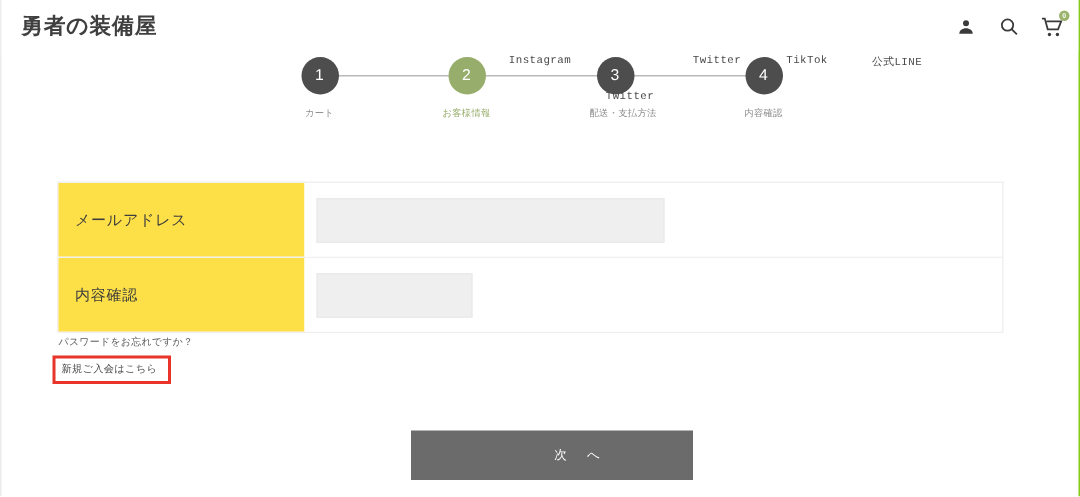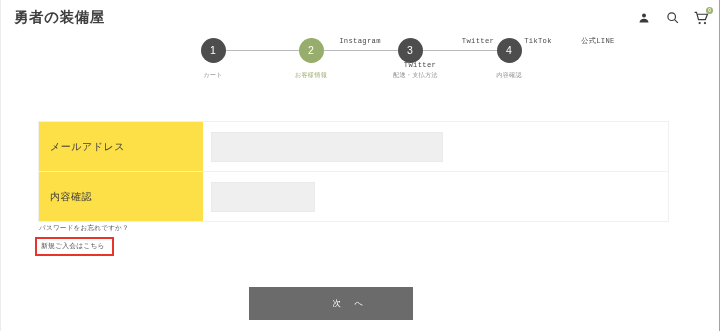--- a/index.html
+++ b/index.html
@@ -212,22 +212,22 @@
     letter-spacing: 0.2px;
     text-decoration: none;
     cursor: pointer;
     white-space: nowrap;
     display: block;
   }
 
   
   #submit-btn {
     position: absolute;
-    left: 248px; top: 287px;
-    width: 164px; height: 33px;
+    left: 273px; top: 287px;
+    width: 188px; height: 33px;
     background: #6b6b6b;
     border: none;
     color: #ffffff;
     font-size: 8.4px;
     letter-spacing: 2.6px;
     cursor: pointer;
     font-family: "Liberation Sans", sans-serif;
     padding-left: 36px;
   }
 </style>

